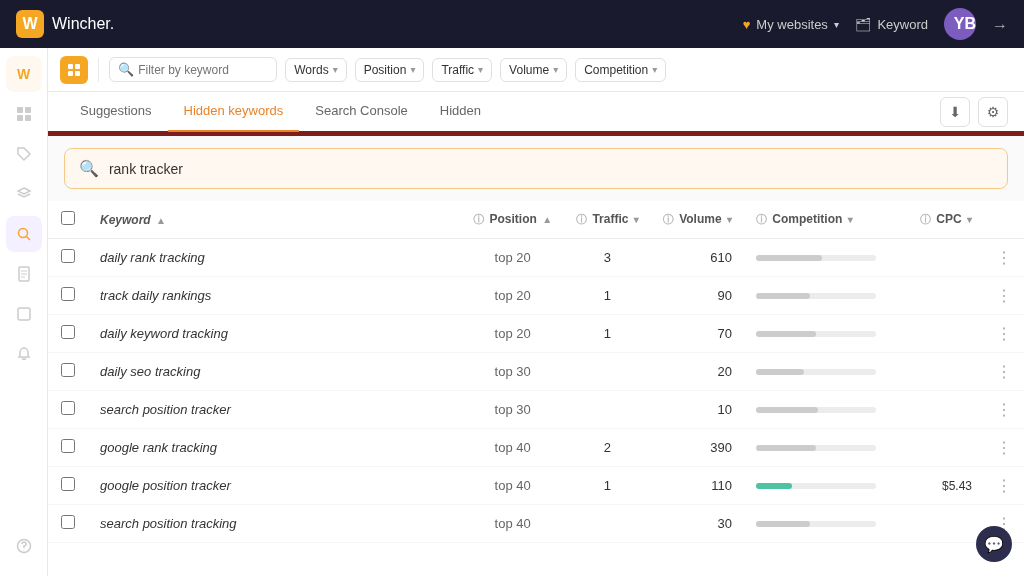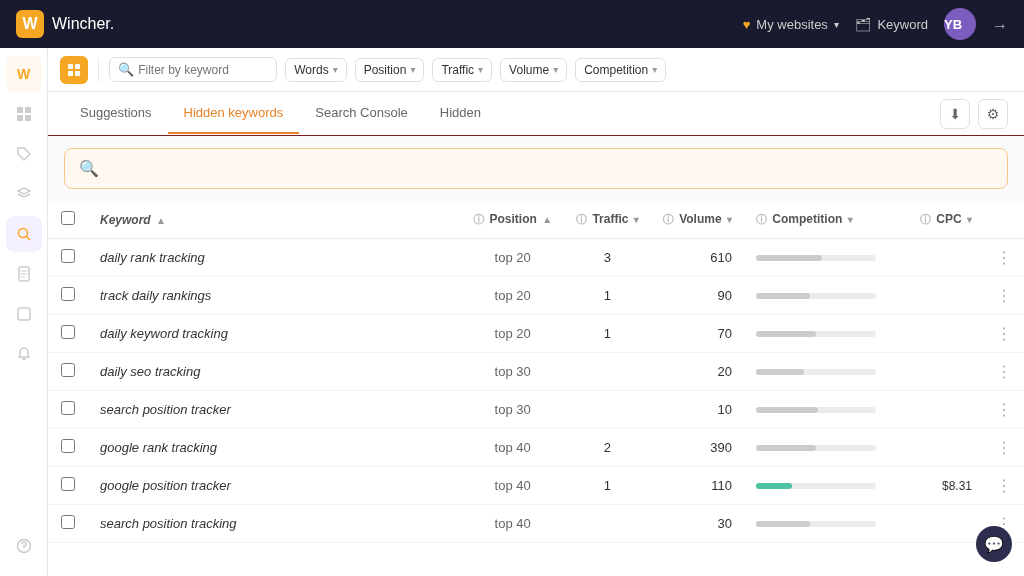--- a/index.html
+++ b/index.html
@@ -24,22 +24,22 @@
     }
     .navbar-brand { color: white; font-size: 16px; font-weight: 400; }
     .navbar-right { display: flex; align-items: center; gap: 16px; }
     .navbar-btn {
       display: flex; align-items: center; gap: 6px;
       color: #ccc; font-size: 13px; cursor: pointer;
       background: none; border: none;
     }
     .navbar-avatar {
       width: 32px; height: 32px; border-radius: 50%;
-      background: #7c5cbf; display: flex; align-items: center; justify-content: flex-start;
-      color: white; font-size: 13px; font-weight: 600;
+      background: #7c5cbf; display: flex; align-items: center; justify-content: flex-end;
+      color: white; font-size: 16px; font-weight: 600;
     }
 
     
     .layout { display: flex; height: calc(576px - 48px); }
 
     
     .sidebar {
       width: 48px;
       background: #fff;
       border-right: 1px solid #e8e8e8;
@@ -92,21 +92,21 @@
       display: flex; align-items: center; gap: 4px;
       border: 1px solid #e0e0e0; border-radius: 6px;
       padding: 4px 8px; font-size: 12px; color: #333;
       cursor: pointer; background: white;
     }
     .filter-dropdown .caret { color: #999; font-size: 10px; }
 
     
     .tabs-area {
       background: #fff;
-      border-bottom: 1px solid #7f1d1d;
+      border-bottom: 5px solid #7f1d1d;
       display: flex;
       align-items: center;
       padding: 0 16px;
       height: 44px;
       justify-content: space-between;
     }
     .tabs { display: flex; gap: 0; }
     .tab {
       padding: 12px 16px;
       font-size: 13px;
@@ -336,20 +336,21 @@
         </button>
         <button class="tab-action-btn">
           <span>⚙</span>
         </button>
       </div>
     </div>
 
     <div class="search-box-area">
       <div class="search-box">
         <span class="search-box-icon">🔍</span>
+        <input type="text" placeholder="rank tracker" value="rank tracker" style="">
       </div>
     </div>
 
     <div class="table-area">
       <table>
         <thead>
           <tr>
             <th class="cb-col">
               <input type="checkbox" style="">
             </th>
@@ -500,21 +501,21 @@
     </td>
     <td class="keyword-col">google position tracker</td>
     <td class="position-col" style="color:#666;">top 40</td>
     <td class="traffic-col">1</td>
     <td class="volume-col">110</td>
     <td class="comp-col">
       <div class="comp-bar-wrap">
         <div class="comp-bar teal" style="width:30%"></div>
       </div>
     </td>
-    <td class="cpc-col"><span class="cpc-value">$8.31</span></td>
+    <td class="cpc-col"><span class="cpc-value">$5.43</span></td>
     <td class="action-col">
       <span class="three-dots">⋮</span>
     </td>
   </tr>
             <tr>
     <td class="cb-col">
       <input type="checkbox" style="">
     </td>
     <td class="keyword-col">search position tracking</td>
     <td class="position-col" style="color:#666;">top 40</td>

